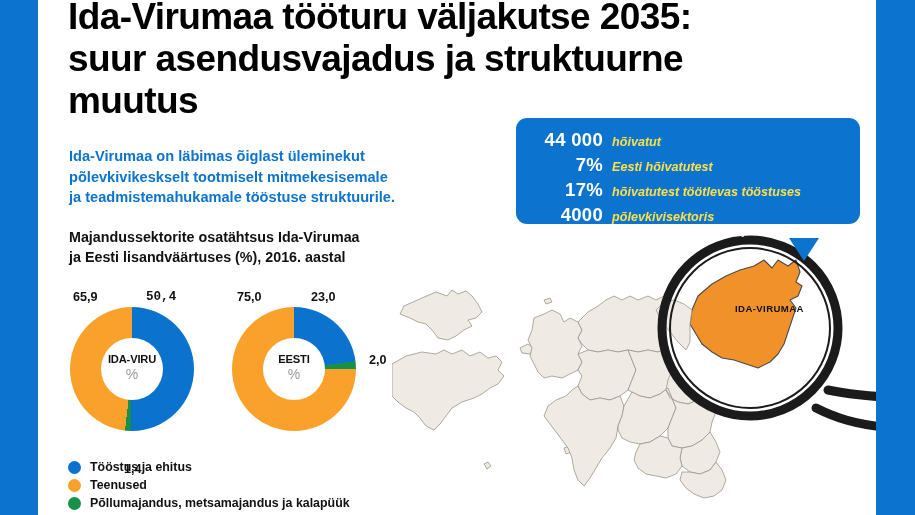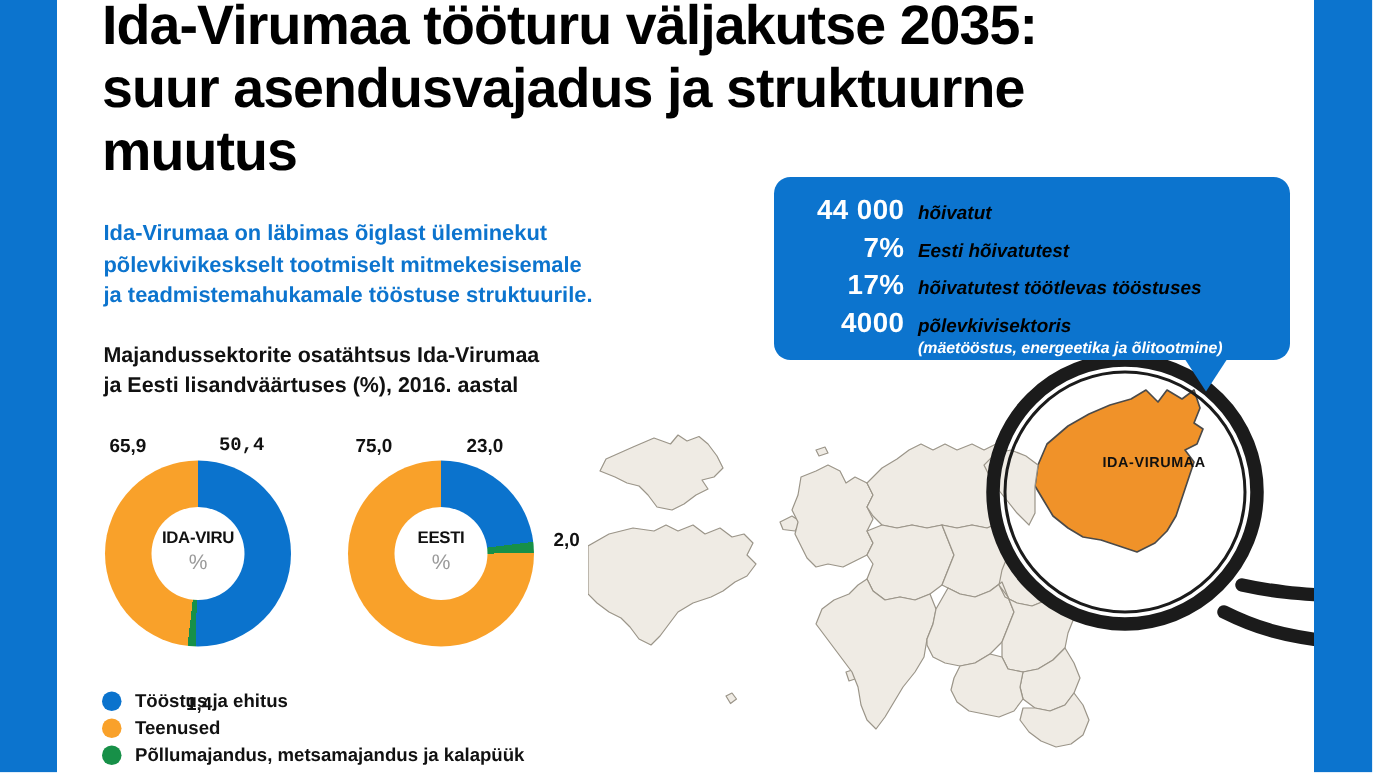--- a/index.html
+++ b/index.html
@@ -58,21 +58,21 @@
     font-weight: bold;
     line-height: 1.4;
     color: #111111;
     white-space: pre-line;
   }
 
   
   #stats-box {
     position: absolute;
     left: 516px; top: 118px;
-    width: 344px; height: 122px;
+    width: 344px; height: 106px;
     background: #0c74ce;
     border-radius: 11px;
     padding: 11px 14px 0 0;
   }
   #stats-tail {
     position: absolute;
     left: 789px; top: 238px;
     width: 0; height: 0;
     border-left: 15px solid transparent;
     border-right: 15px solid transparent;
@@ -86,21 +86,21 @@
   .stat-val {
     flex: 0 0 96px;
     text-align: right;
     color: #ffffff;
     font-size: 18.5px;
     font-weight: bold;
     letter-spacing: 0.3px;
     padding-right: 9px;
   }
   .stat-lbl {
-    color: #000000;
+    color: #fde047;
     font-size: 12.6px;
     font-style: italic;
     font-weight: bold;
     line-height: 1.3;
   }
   .stat-sub {
     display: block;
     font-size: 10.6px;
     font-style: italic;
     font-weight: bold;

